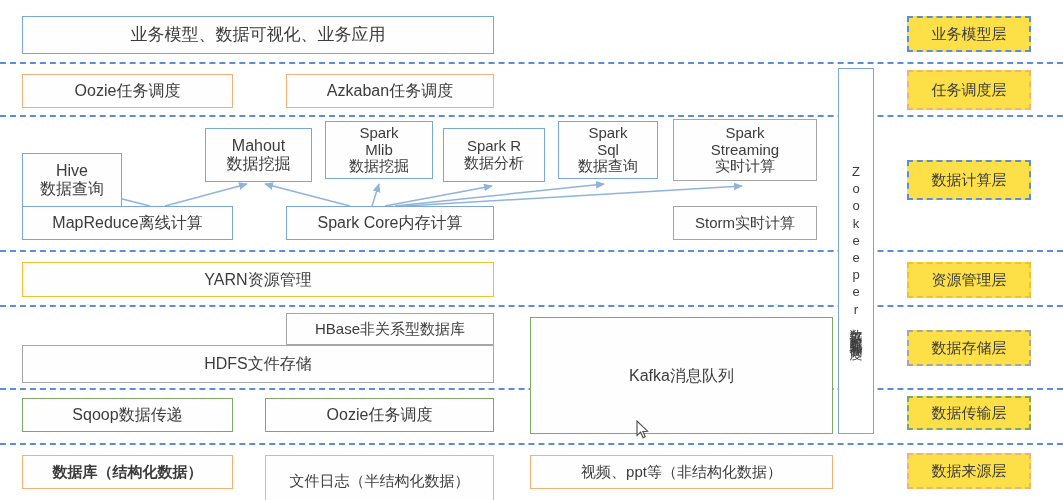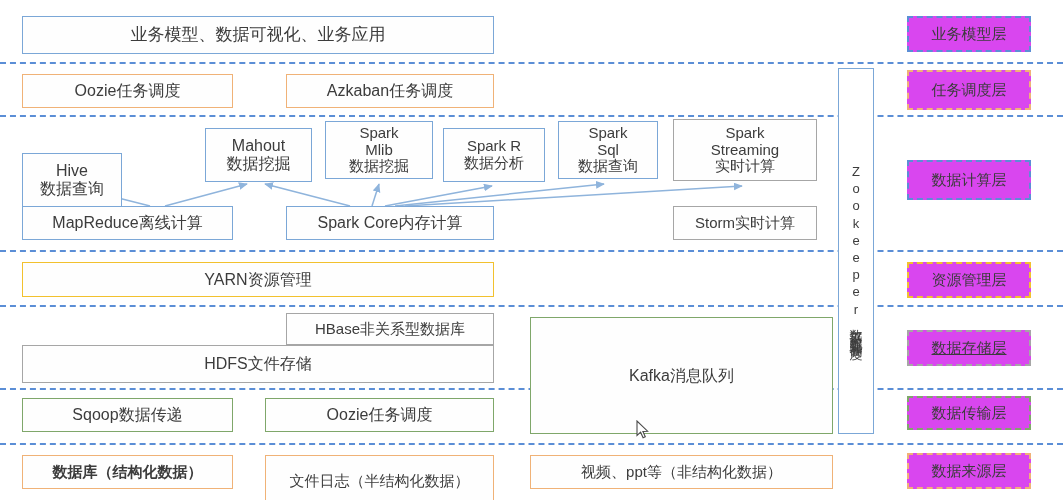--- a/index.html
+++ b/index.html
@@ -15,25 +15,25 @@
   .b-orange{border:1.4px solid #f0b277;}
   .b-gray{border:1.4px solid #a6a6a6;}
   .b-green{border:1.4px solid #7fa76a;}
   .b-gold{border:1.4px solid #f2c12e;}
 
   
   .sep{position:absolute;left:0;width:1063px;height:0;border-top:2.2px dashed #5b8ed6;}
 
   
   .tag{position:absolute;box-sizing:border-box;display:flex;align-items:center;
-       justify-content:center;font-size:15px;color:#3c3c3c;background:#d946ef;}
+       justify-content:center;font-size:15px;color:#3c3c3c;background:#fde047;}
   .tag-blue{border:2px dashed #5b8ed6;}
   .tag-orange{border:2px dashed #f0b277;}
   .tag-gold{border:2px dashed #f2c12e;}
-  .tag-gray{border:2px dashed #a6a6a6;text-decoration:underline;}
+  .tag-gray{border:2px dashed #a6a6a6;}
   .tag-green{border:2px dashed #7fa76a;}
 
   
   .zk{position:absolute;box-sizing:border-box;border:1.4px solid #7ba7d7;background:#fff;
       display:flex;align-items:center;justify-content:center;}
   .zk .t{writing-mode:vertical-rl;text-orientation:upright;font-size:13px;
          letter-spacing:2.2px;color:#3c3c3c;line-height:1;}
 
   svg.arrows{position:absolute;left:0;top:0;width:1063px;height:500px;pointer-events:none;}
 

